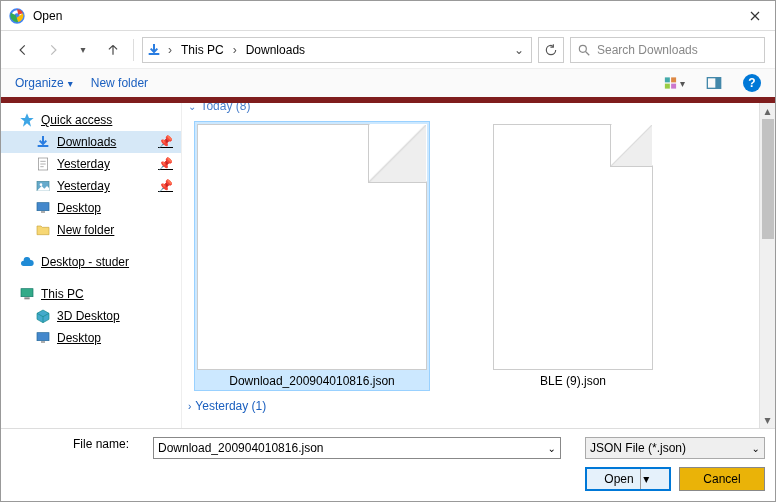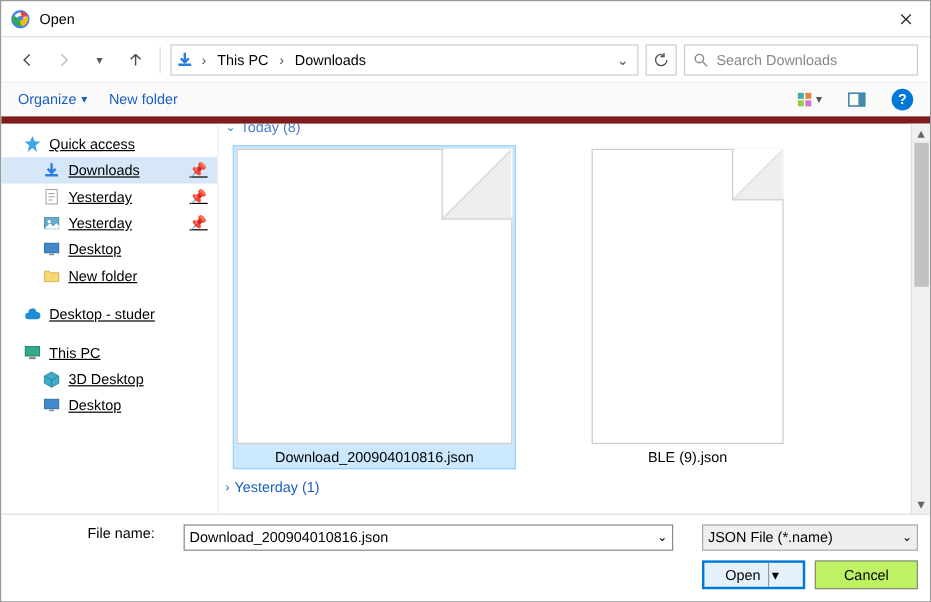--- a/index.html
+++ b/index.html
@@ -65,21 +65,21 @@
 
 .cols { display: flex; flex: 1; }
 
 
 .footer { border-top: 1px solid #ddd; padding: 8px 10px 10px 10px; display: flex; flex-direction: column; gap: 8px; }
 .row1 { display: flex; align-items: flex-start; gap: 24px; }
 .row1 .lbl { width: 118px; text-align: right; }
 .fname { flex: 1; height: 22px; border: 1px solid #888; display: flex; align-items: center; justify-content: space-between; padding: 0 4px; }
 .ftype { width: 180px; height: 22px; border: 1px solid #aaa; background: #efefef; display: flex; align-items: center; justify-content: space-between; padding: 0 4px; }
 .row2 { display: flex; justify-content: flex-end; gap: 8px; }
-.btn { width: 86px; height: 24px; border: 1px solid #888; background: #bef264; display: flex; align-items: center; justify-content: center; cursor: pointer; }
+.btn { width: 86px; height: 24px; border: 1px solid #888; background: #eab308; display: flex; align-items: center; justify-content: center; cursor: pointer; }
 .btn.primary { border: 2px solid #0078d7; background: #e5f1fb; }
 .btn .drop { margin-left: 6px; width: 12px; display:flex; align-items:center; justify-content:center; border-left:1px solid #999; height:100%; }
 .chev { font-size: 10px; }
 </style>
 </head>
 <body>
 
 <div class="titlebar">
   <span class="chrome-icon">
     <svg viewBox="0 0 24 24">
@@ -306,21 +306,21 @@
 </div>
 
 <div class="footer">
   <div class="row1">
     <span class="lbl">File name:</span>
     <div class="fname">
         <span>Download_200904010816.json</span>
         <span class="chev">⌄</span>
       </div>
     <div class="ftype">
-        <span>JSON File (*.name)</span>
+        <span>JSON File (*.json)</span>
         <span class="chev">⌄</span>
       </div>
   </div>
   <div class="row2">
     <div class="btn primary">
         <span>Open</span>
         <span class="drop">▾</span>
       </div>
     <div class="btn">Cancel</div>
   </div>

